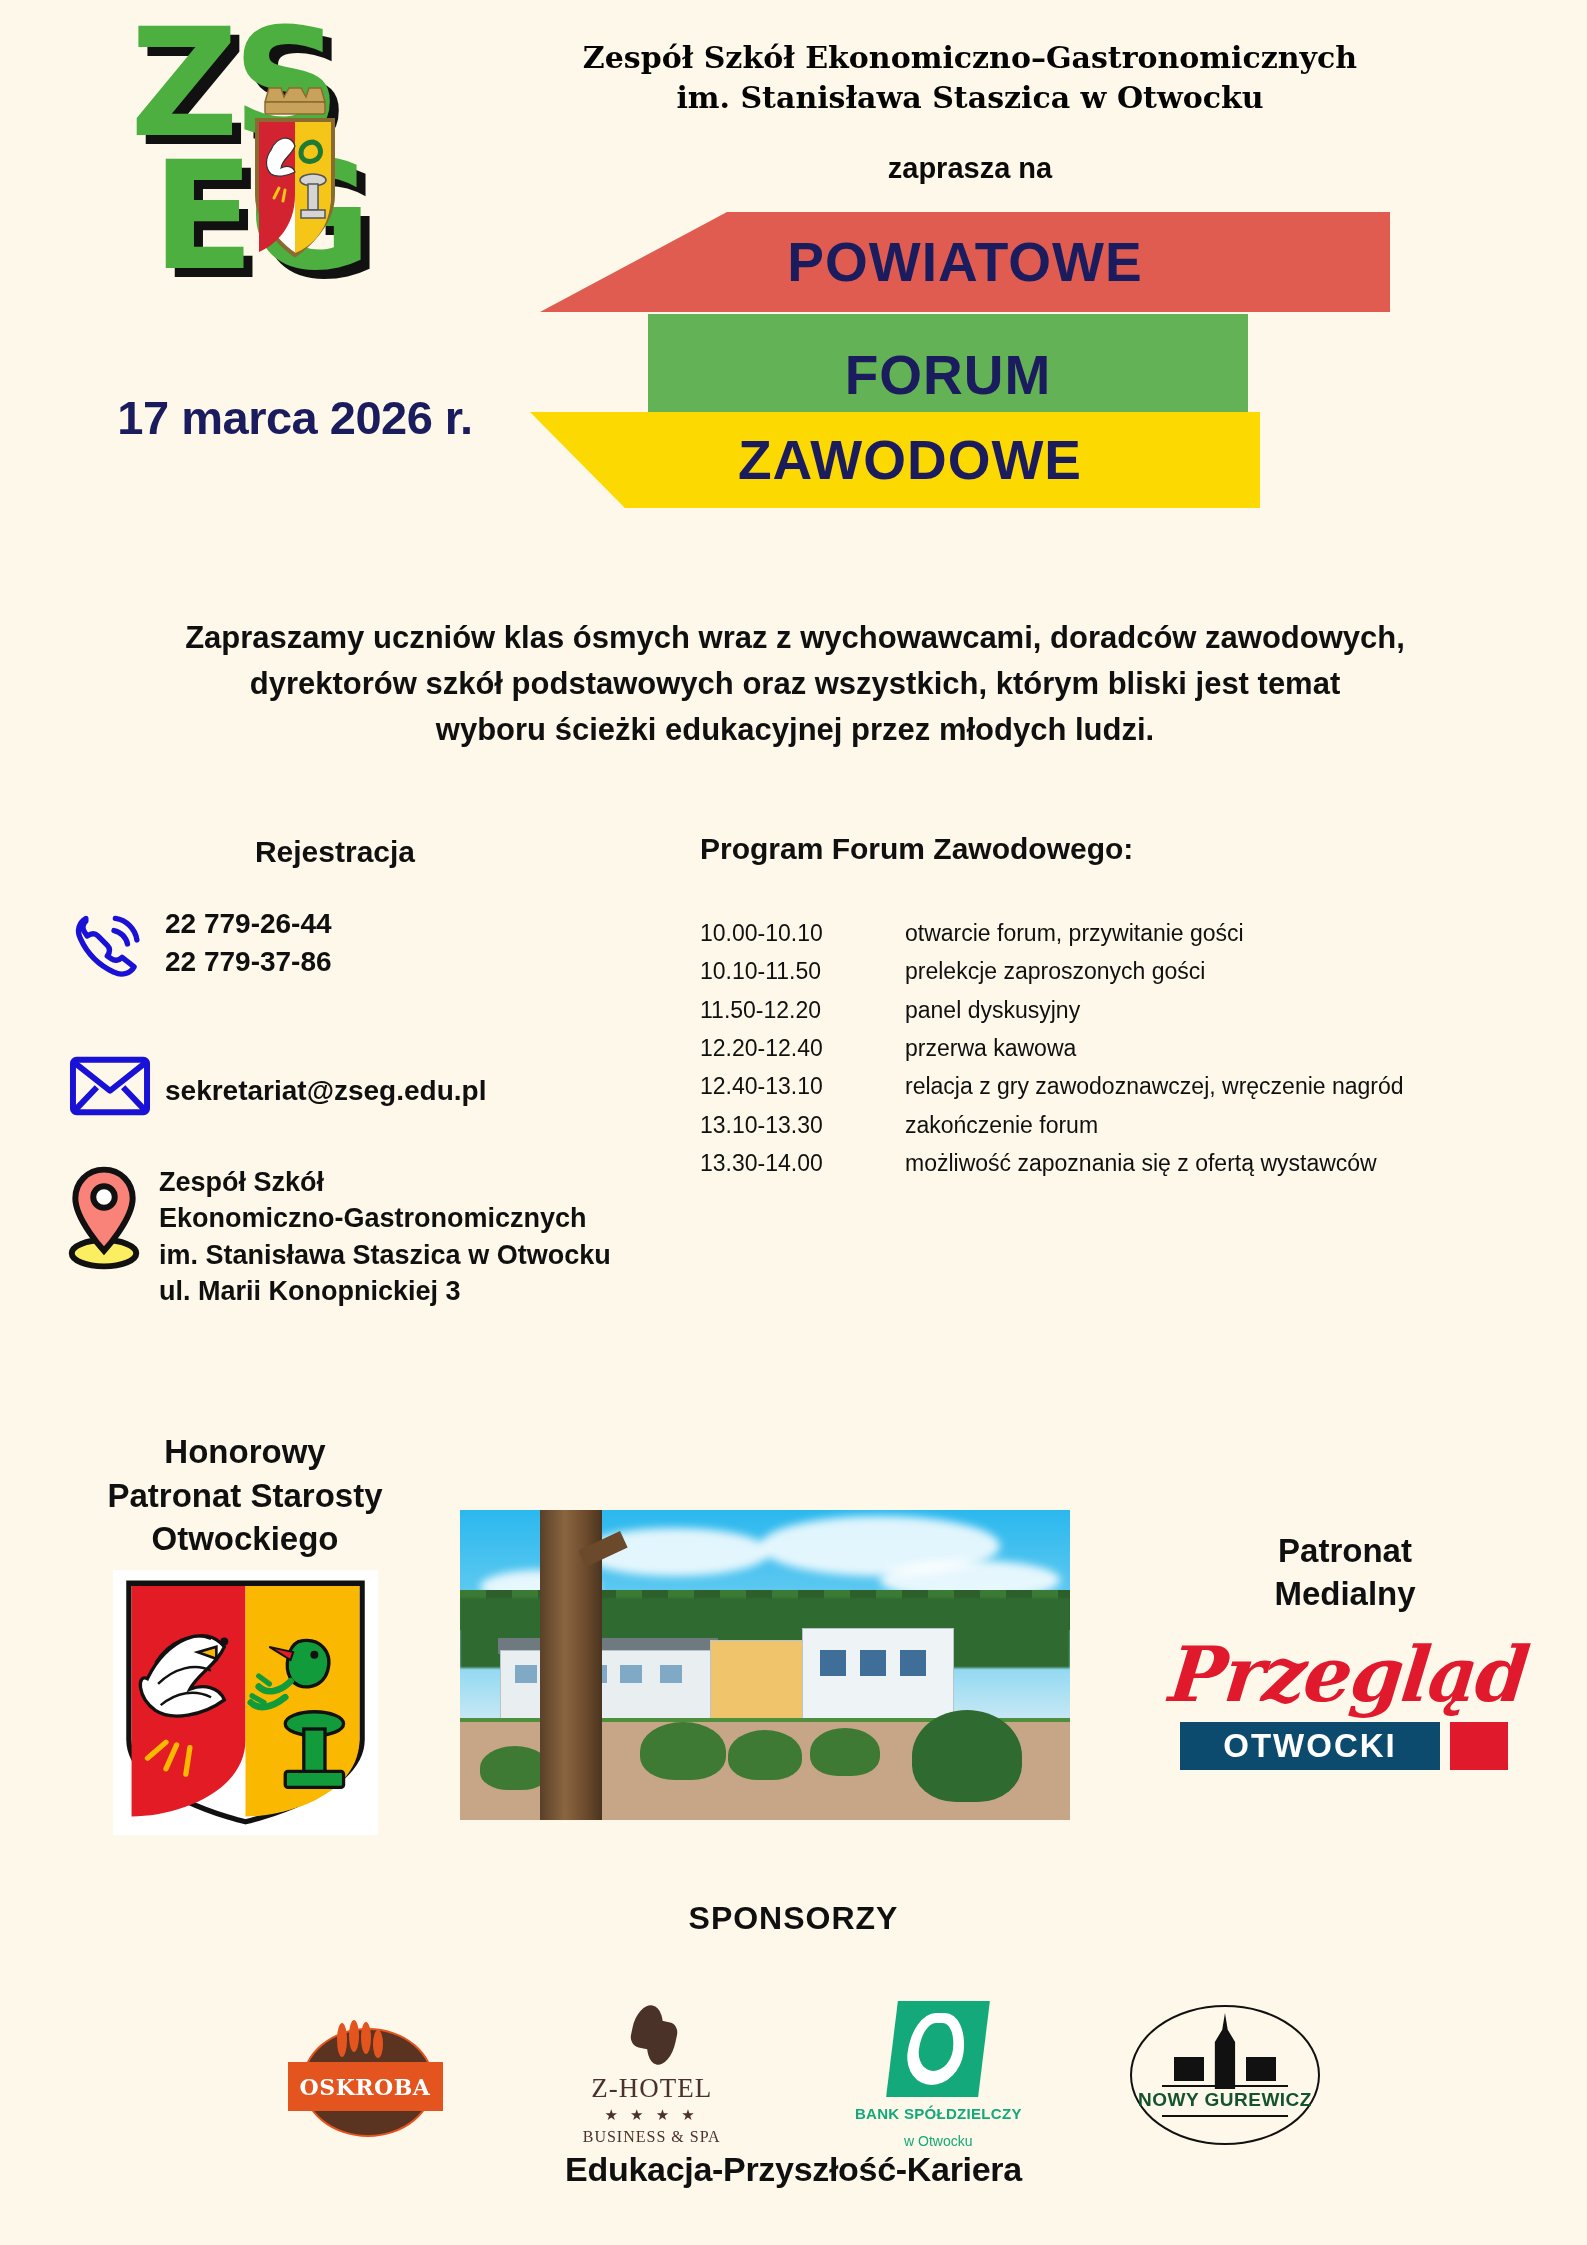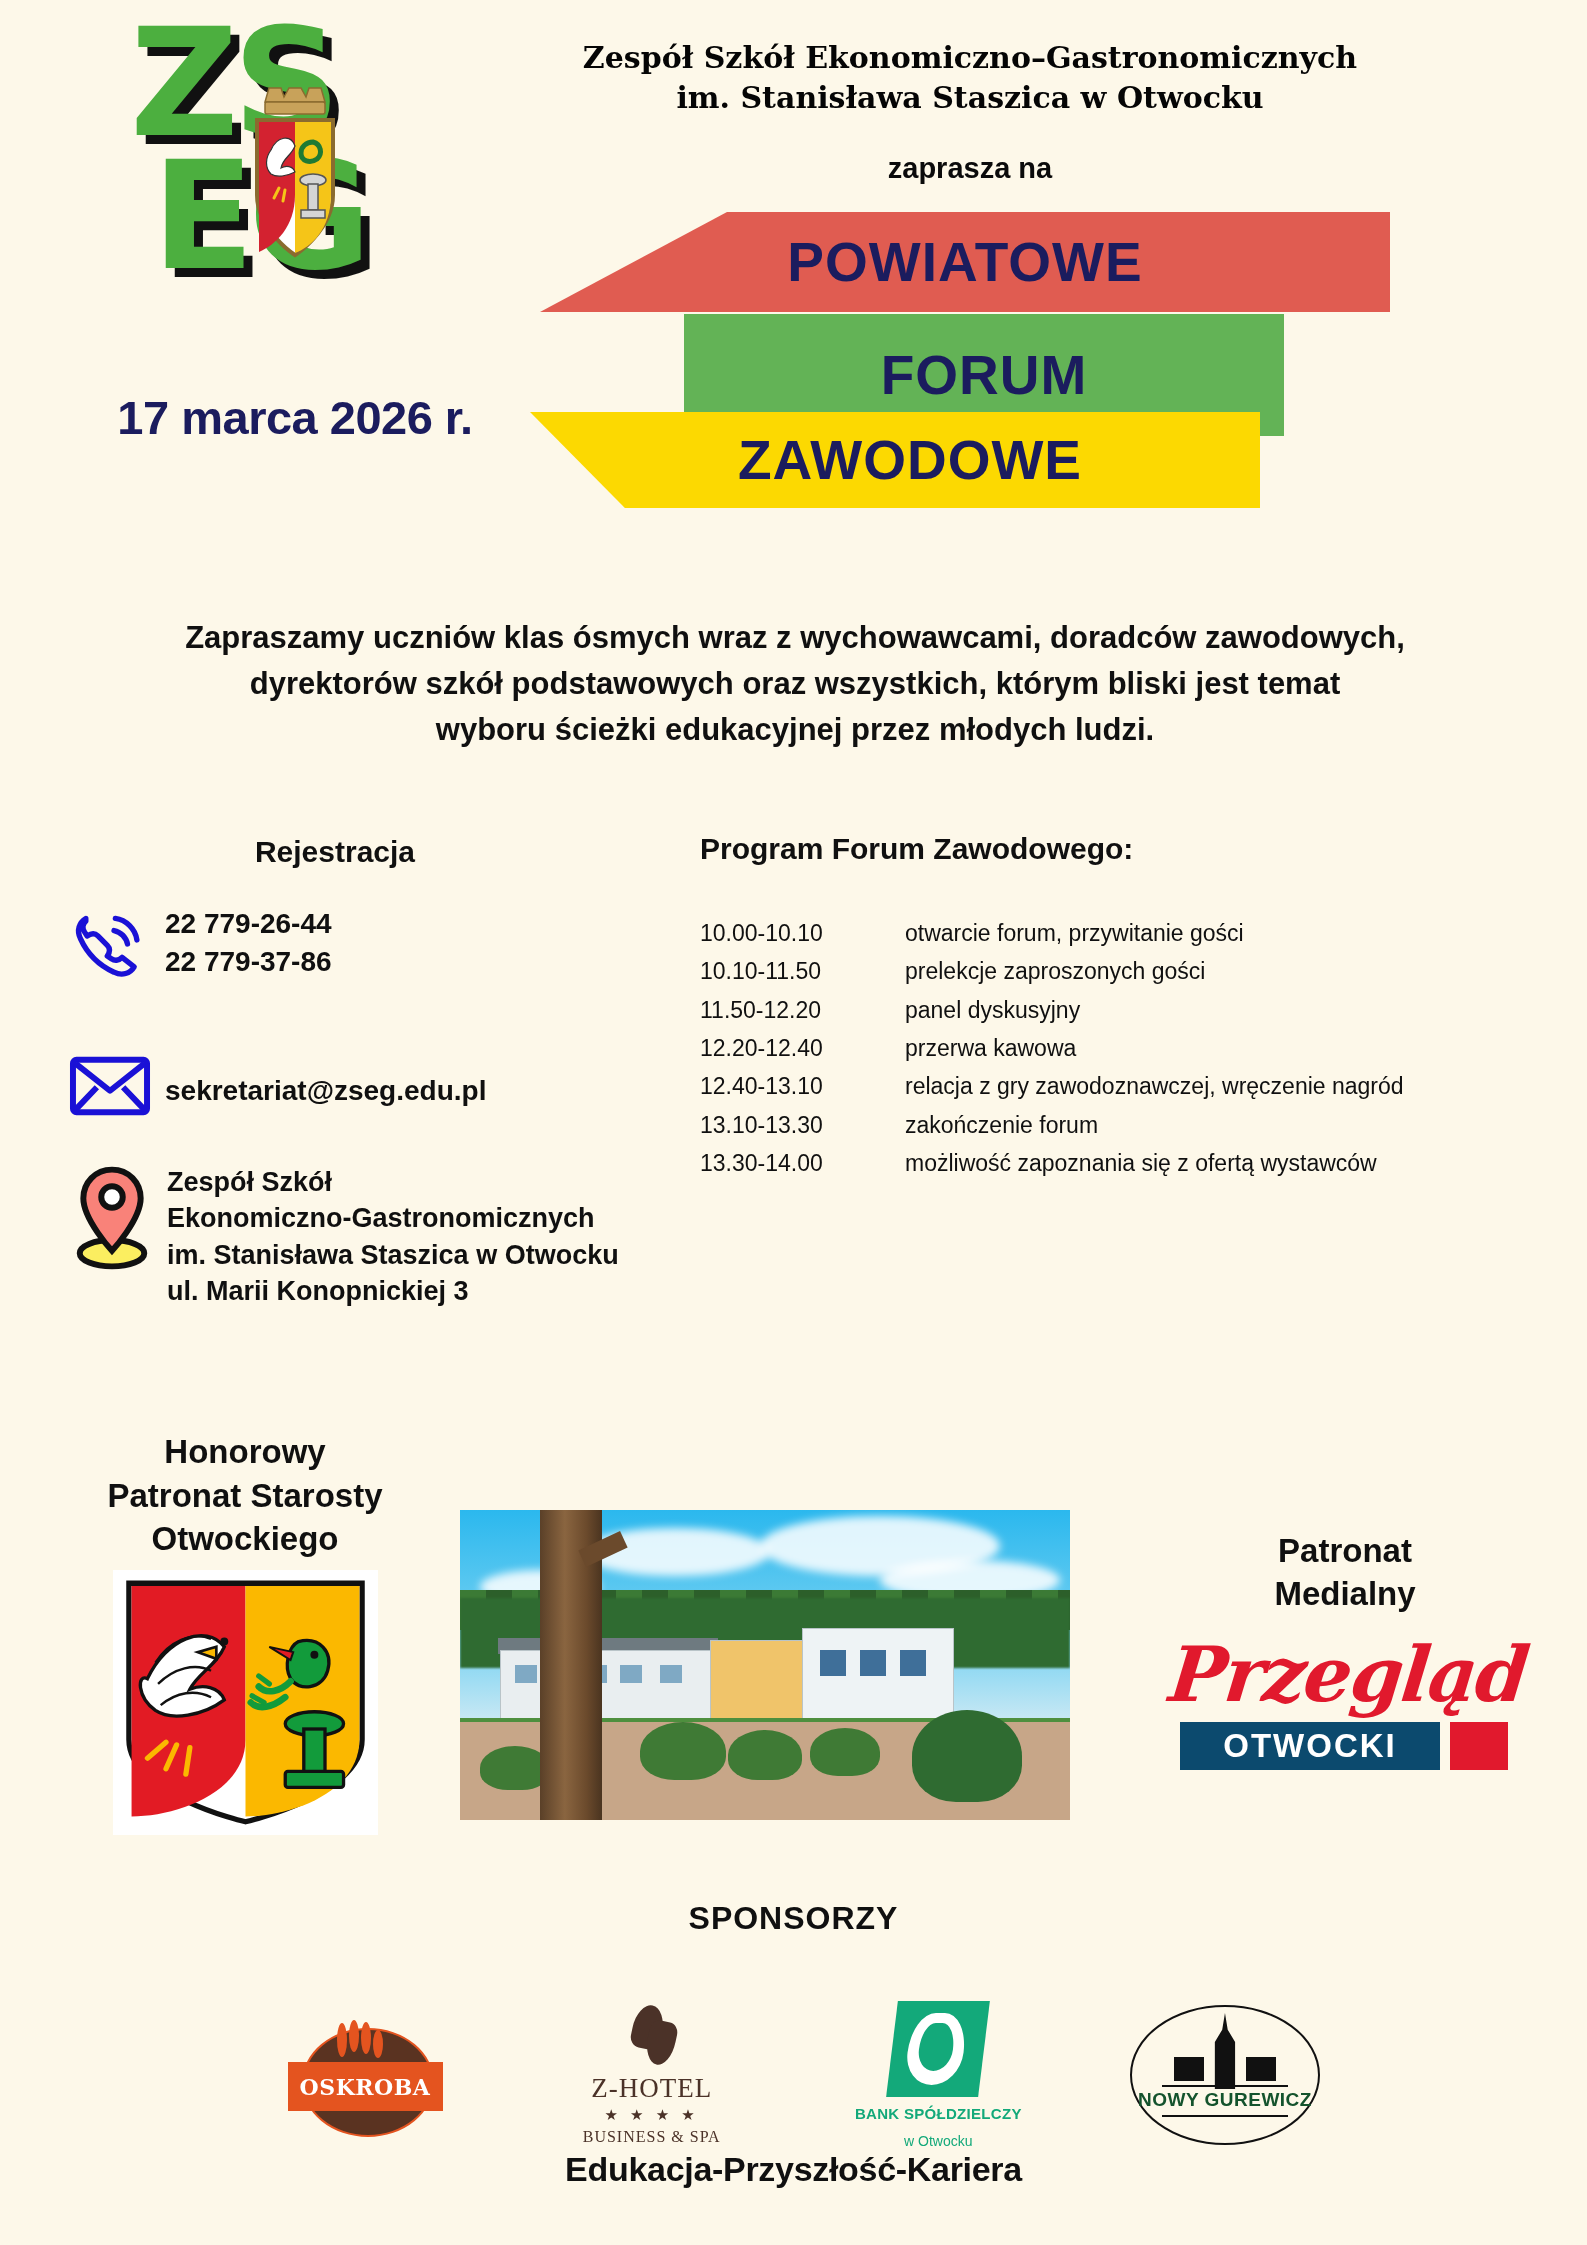--- a/index.html
+++ b/index.html
@@ -71,21 +71,20 @@
     left:0;top:0;width:850px;height:100px;
     background:#e05c51;
     clip-path:polygon(22%,0 100% 0,100% 100%,0 100%);
     -webkit-clip-path:polygon(22% 0,100% 0,100% 100%,0 100%);
     justify-content:center;
   }
   .rb-green{
     left:108px;top:102px;width:600px;height:122px;
     background:#63b356;
     justify-content:center;
-    margin-left:36px;
   }
   .rb-yellow{
     left:-10px;top:200px;width:730px;height:96px;
     background:#fcd901;
     clip-path:polygon(0 0,100% 0,100% 100%,13% 100%);
     -webkit-clip-path:polygon(0 0,100% 0,100% 100%,13% 100%);
     justify-content:center;
     padding-left:30px;
     box-sizing:border-box;
   }
@@ -103,21 +102,21 @@
   
   .reg-title{
     position:absolute;left:170px;top:835px;width:330px;
     text-align:center;font-weight:bold;font-size:30px;color:#101010;
   }
   .contact-row{position:absolute;display:flex;align-items:flex-start;}
   .c-icon{width:110px;flex:0 0 110px;display:flex;justify-content:center;}
   .c-text{font-weight:bold;font-size:28px;line-height:1.35;color:#101010;}
   .row-phone{left:55px;top:905px;}
   .row-mail{left:55px;top:1050px;}
-  .row-addr{left:57px;top:1160px;}
+  .row-addr{left:49px;top:1160px;}
   .row-mail .c-text{padding-top:22px;}
   .row-addr .c-text{padding-top:4px;font-size:27px;line-height:1.35;}
 
   
   .prog-title{
     position:absolute;left:700px;top:832px;width:700px;
     font-weight:bold;font-size:30px;color:#101010;
   }
   .prog-list{position:absolute;left:700px;top:910px;width:800px;}
   .prog-row{display:flex;font-size:23px;line-height:1.32;color:#101010;margin-bottom:2px;margin-top:8px;}

